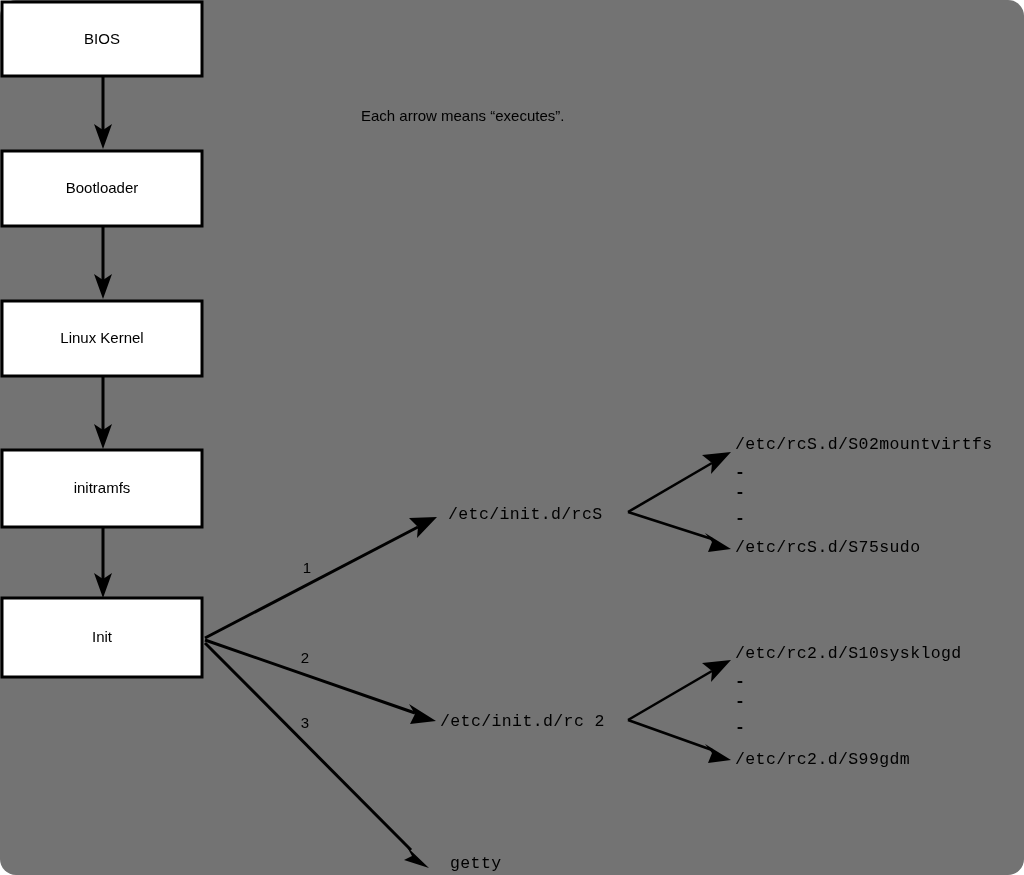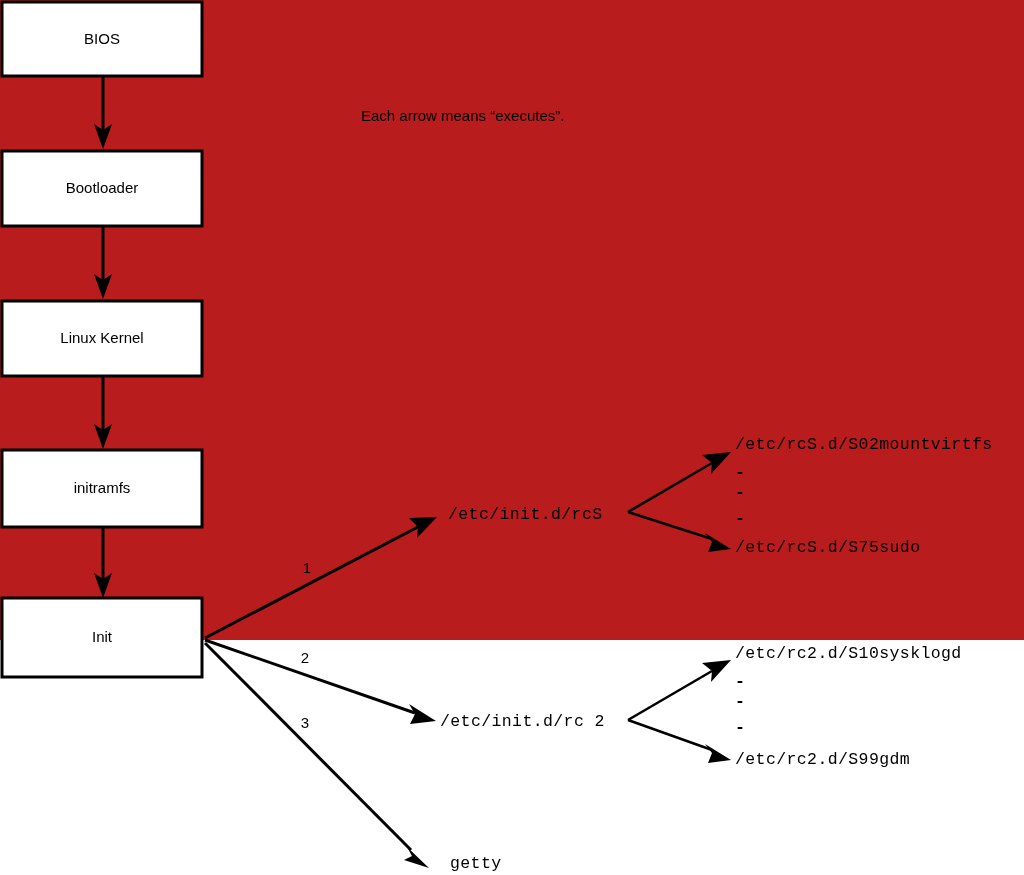--- a/index.html
+++ b/index.html
@@ -9,22 +9,23 @@
   }
   body {
     width: 1024px;
     height: 875px;
     font-family: "Liberation Sans", sans-serif;
     overflow: hidden;
   }
   #diagram-root {
     position: relative;
     width: 1024px;
-    height: 640px;
-    background: #b91c1c;
+    height: 875px;
+    background: #737373;
+    border-radius: 16px;
   }
   svg.diagram-canvas {
     position: absolute;
     top: 0;
     left: 0;
     width: 1024px;
     height: 875px;
     display: block;
   }
   .node-box-rect {

